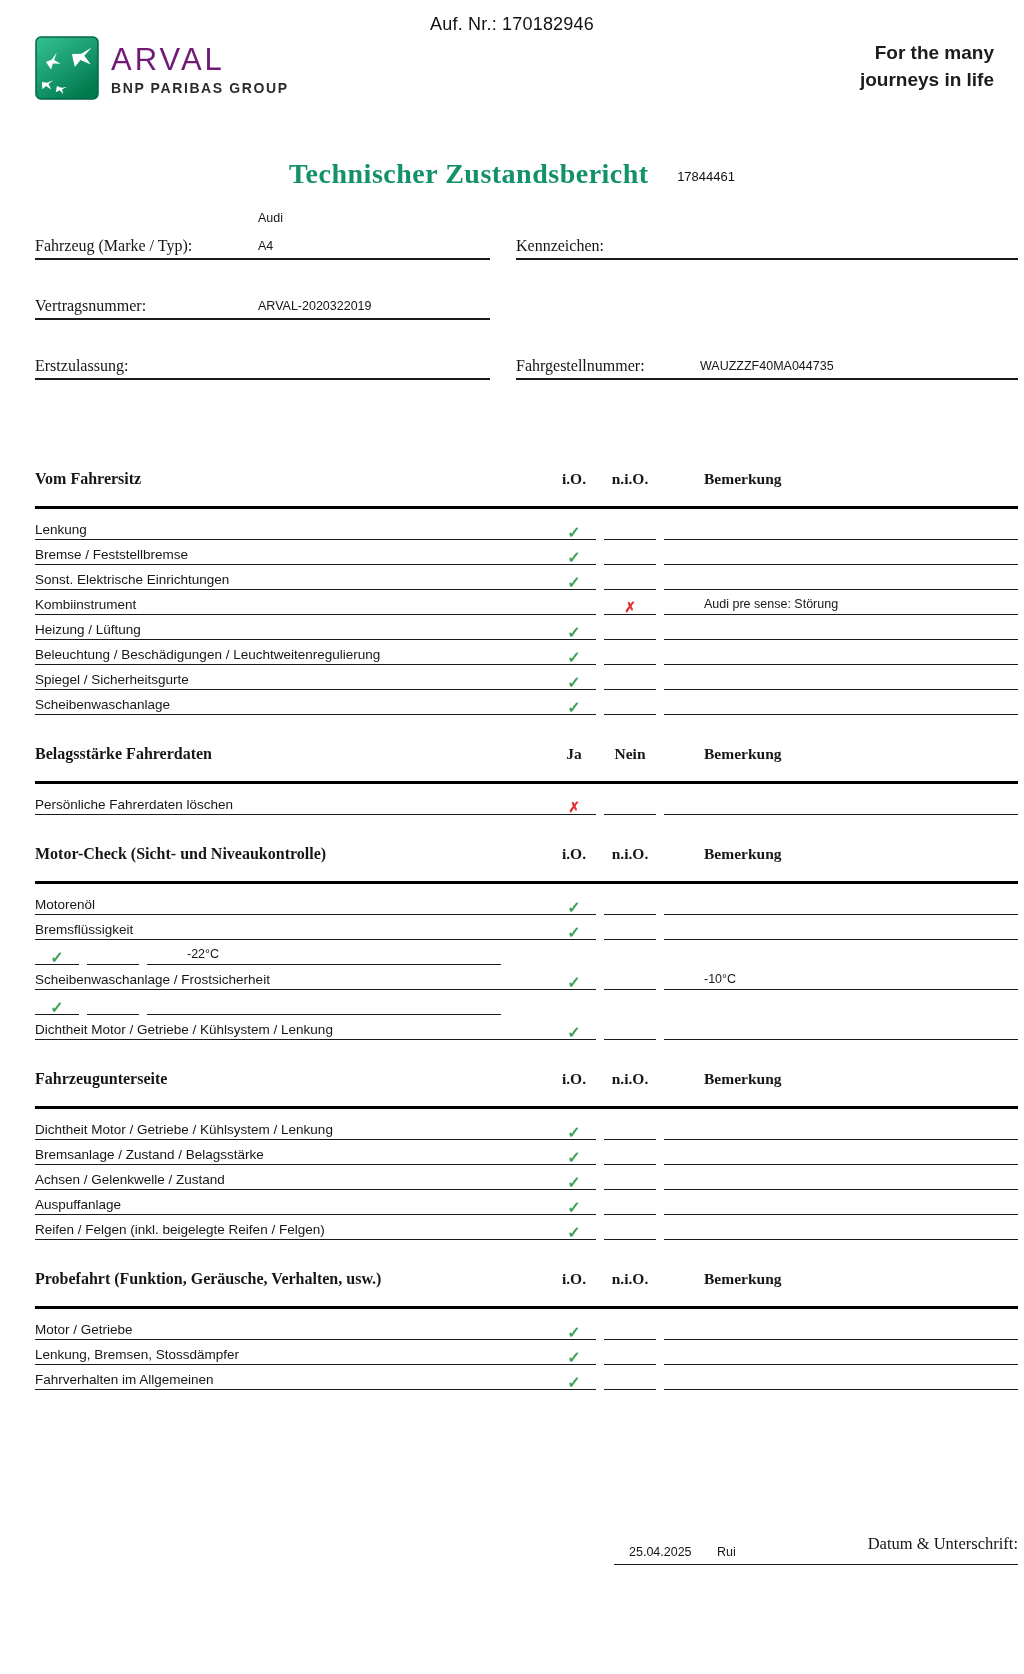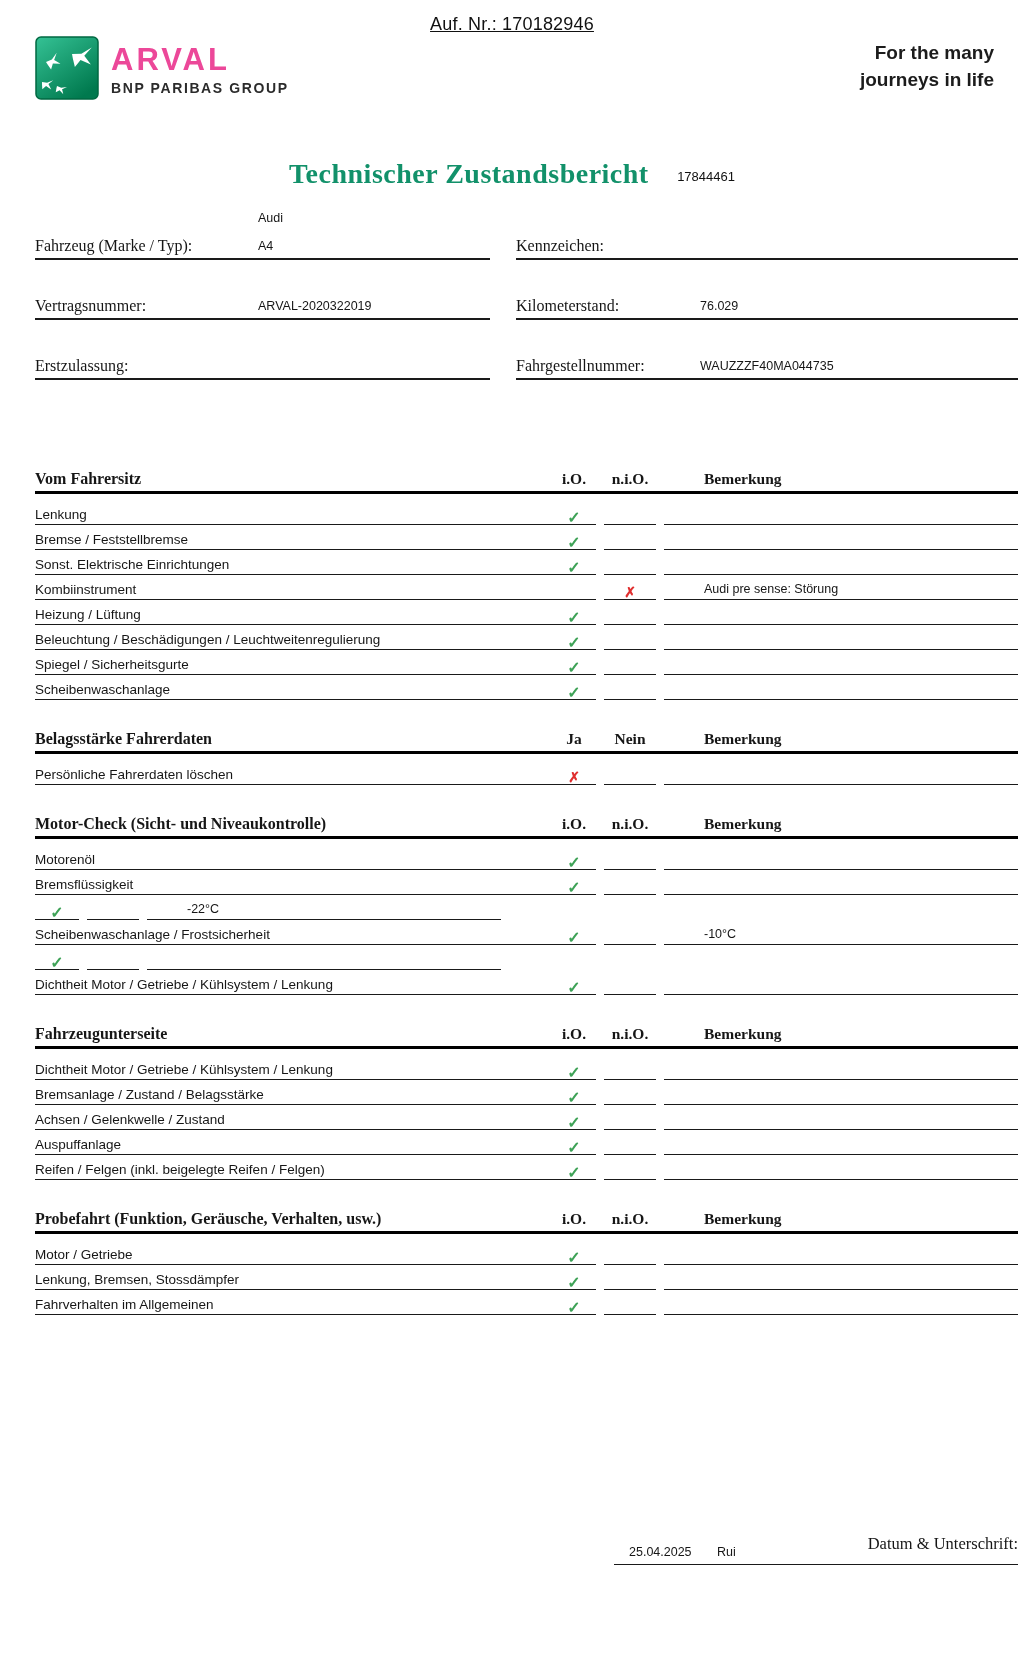--- a/index.html
+++ b/index.html
@@ -9,25 +9,25 @@
     --green-check:#3EA257;
     --red-cross:#E02F2F;
   }
   *{box-sizing:border-box;}
   html,body{margin:0;padding:0;background:#ffffff;}
   body{width:1024px;font-family:"Liberation Sans",sans-serif;color:var(--ink);}
   .page{position:relative;width:1024px;height:1674px;background:#fff;overflow:hidden;}
 
   
   .auf-nr{position:absolute;top:14px;left:0;width:100%;text-align:center;
-          font-size:18px;letter-spacing:.2px;color:#111;text-decoration:underline;}
+          font-size:18px;letter-spacing:.2px;color:#111;}
   .brand-row{position:absolute;top:36px;left:35px;right:30px;display:flex;align-items:flex-start;}
   .logo{display:flex;gap:12px;align-items:flex-start;}
   .logo-text{margin-top:8px;}
-  .logo-brand{font-size:31px;font-weight:700;letter-spacing:3px;color:#ec4899;line-height:1;}
+  .logo-brand{font-size:31px;font-weight:400;letter-spacing:3px;color:#701a75;line-height:1;}
   .logo-group{font-size:14px;font-weight:700;letter-spacing:1.6px;color:#2b2b2b;margin-top:5px;}
   .tagline{margin-left:auto;text-align:right;font-size:19px;font-weight:700;
            line-height:1.4;color:#1c1c1c;margin-top:4px;}
 
   
   .title-row{position:absolute;top:158px;left:0;width:100%;text-align:center;}
   .doc-title{display:inline;font-family:"Liberation Serif",serif;font-weight:700;
              font-size:28px;color:var(--green-title);letter-spacing:.5px;}
   .doc-number{display:inline-block;font-size:13px;color:#111;margin-left:24px;
               vertical-align:baseline;position:relative;top:-2px;}
@@ -43,21 +43,21 @@
   .flabel{position:absolute;left:0;bottom:3px;font-family:"Liberation Serif",serif;
           font-size:16px;white-space:nowrap;}
   .fvalue{position:absolute;bottom:5px;font-size:12.5px;white-space:nowrap;}
   .fvalue-left{left:223px;}
   .fvalue-right{left:184px;}
   .fvalue-upper{position:absolute;left:223px;bottom:33px;font-size:12.5px;}
 
   
   .sections{position:absolute;top:470px;left:35px;right:6px;}
   .section{margin-bottom:30px;}
-  .sec-header{display:flex;align-items:flex-end;border-bottom:3px solid #000;padding-bottom:3px;}
+  .sec-header{display:flex;align-items:flex-end;border-bottom:3px solid #000;padding-bottom:18px;}
   .sec-title{flex:1;font-family:"Liberation Serif",serif;font-weight:700;font-size:16px;white-space:nowrap;}
   .hcol{font-family:"Liberation Serif",serif;font-weight:700;font-size:15.5px;}
   .hcol-ok{width:44px;text-align:center;}
   .hcol-nok{width:52px;margin-left:8px;text-align:center;}
   .hcol-remark{width:354px;margin-left:8px;padding-left:40px;text-align:left;}
   .sec-rows{margin-top:6px;}
   .srow{display:flex;align-items:flex-end;height:25px;}
   .seg{border-bottom:1.6px solid var(--line);}
   .seg-label{flex:1;font-size:13.5px;padding-bottom:2px;white-space:nowrap;overflow:hidden;}
   .seg-io{width:44px;text-align:center;line-height:1;}
@@ -136,24 +136,20 @@
       <div class="fcell fcell-right">
         <span class="flabel">Kennzeichen:</span>
         <span class="fvalue fvalue-right"></span>
       </div>
     </div>
     <div class="frow frow-2">
       <div class="fcell fcell-left">
         <span class="flabel">Vertragsnummer:</span>
         <span class="fvalue fvalue-left">ARVAL-2020322019</span>
       </div>
-      <div class="fcell fcell-right">
-        <span class="flabel">Kilometerstand:</span>
-        <span class="fvalue fvalue-right">76.029</span>
-      </div>
     </div>
     <div class="frow frow-3">
       <div class="fcell fcell-left">
         <span class="flabel">Erstzulassung:</span>
         <span class="fvalue fvalue-left"></span>
       </div>
       <div class="fcell fcell-right">
         <span class="flabel">Fahrgestellnummer:</span>
         <span class="fvalue fvalue-right">WAUZZZF40MA044735</span>
       </div>

